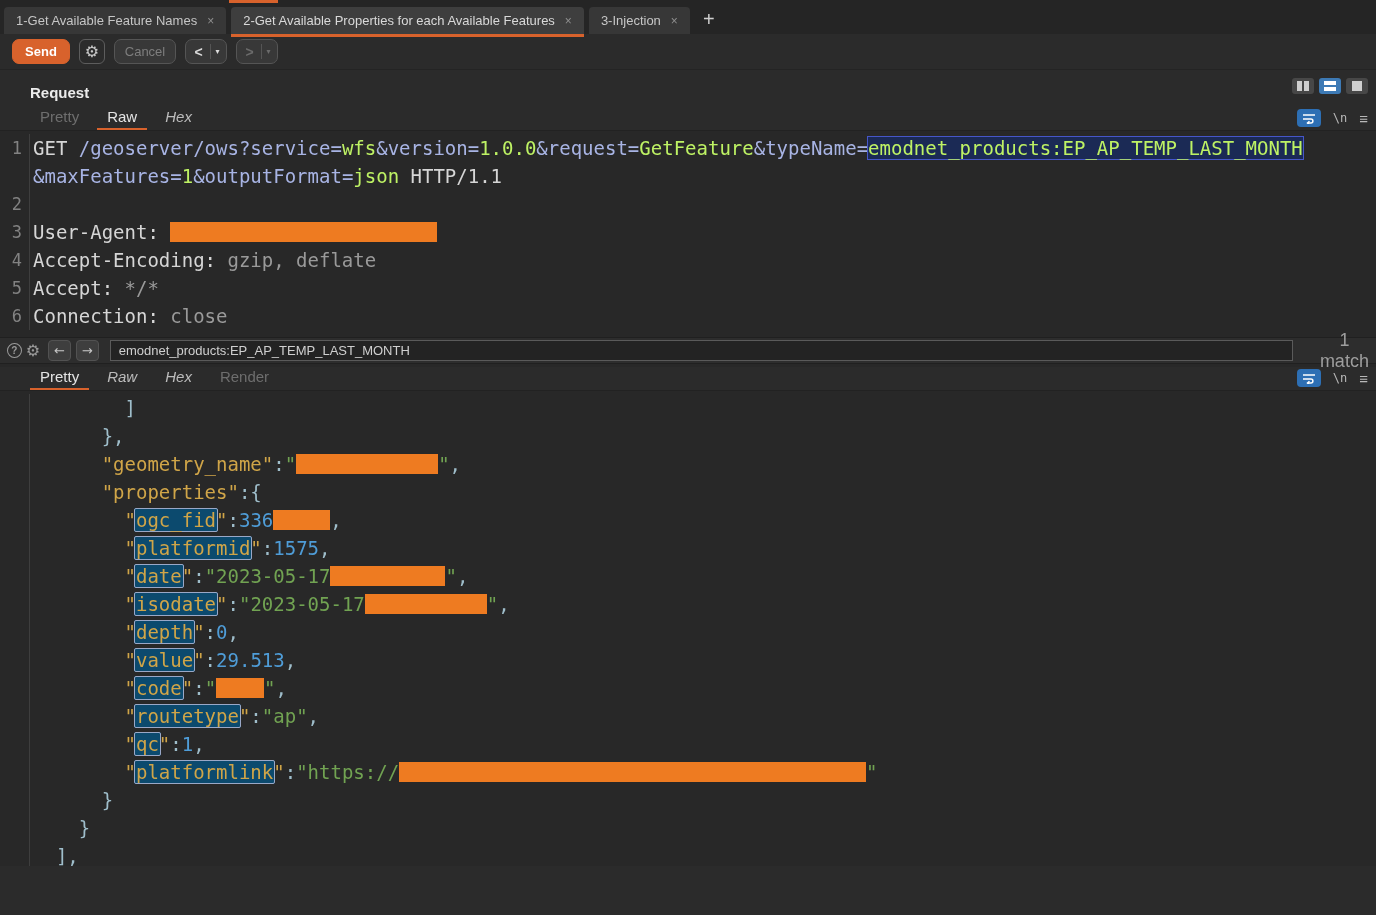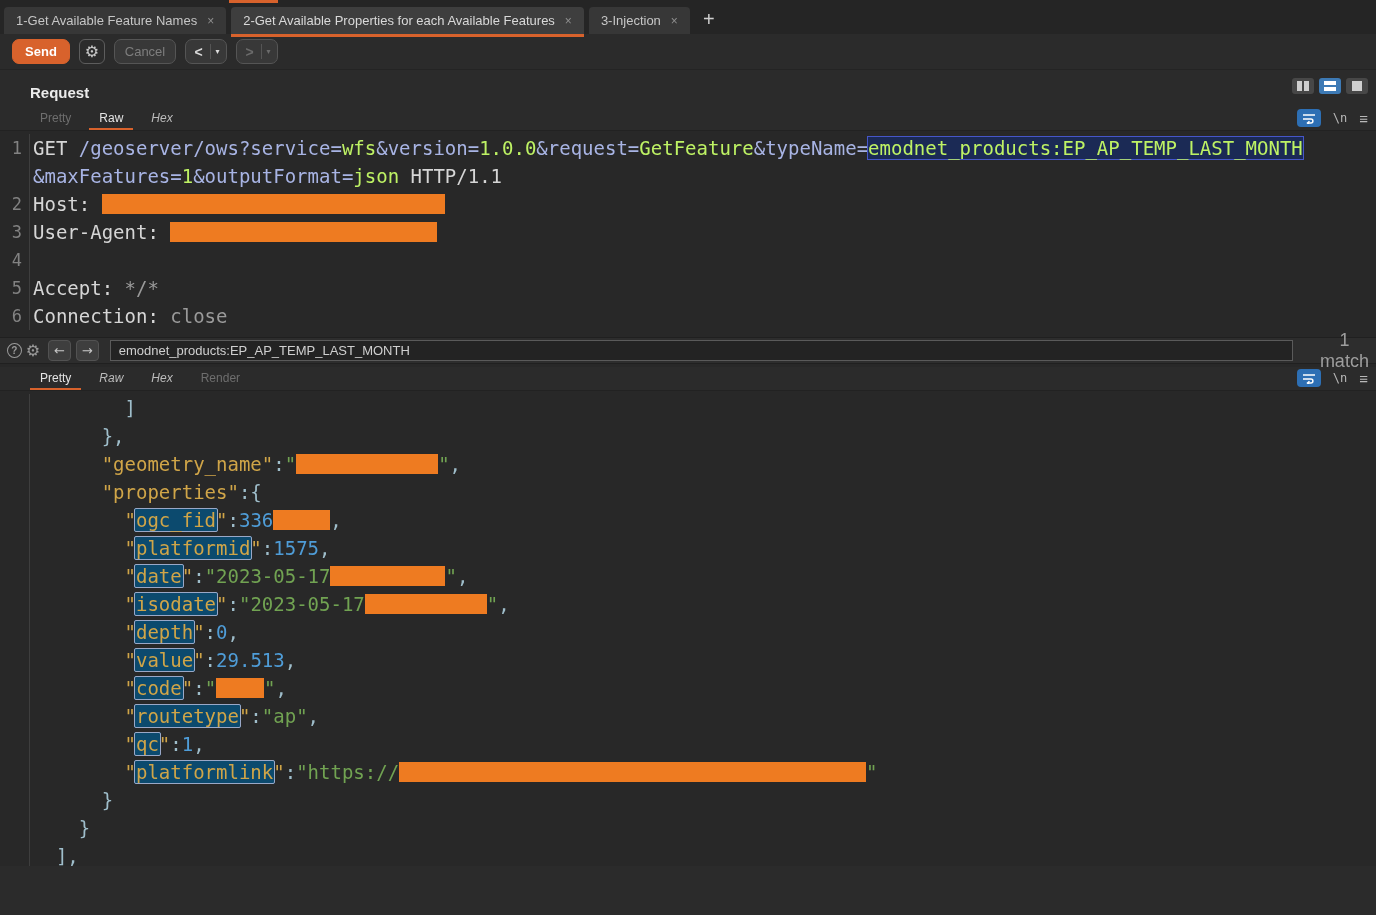--- a/index.html
+++ b/index.html
@@ -27,21 +27,21 @@
   .cancel { width:62px; background:#383838; border:1px solid #555; color:#7e7e7e; }
   .split { width:42px; background:#383838; border:1px solid #555; display:inline-flex; align-items:center; justify-content:center; gap:0; padding:0; }
   .split .ch { font-size:14px; font-weight:bold; width:22px; text-align:center; }
   .split .dv { width:1px; height:15px; background:#555; }
   .split .caret { font-size:8px; width:14px; color:inherit; }
   .split.on { color:#dcdcdc; } .split.off { color:#6b6b6b; }
   
   .panel-head { position:relative; background:#2b2b2b;padding-left:20px; }
   .panel-title { font-size:15px; font-weight:bold; color:#ececec; padding:14px 0 6px 10px; }
   .subtabs { display:flex; align-items:flex-end; height:23px; padding-left:6px; position:relative; }
-  .subtab { padding:0 14px 5px 14px; font-size:12px; position:relative; cursor:default; }
+  .subtab { padding:0 14px 5px 14px; font-size:15px; position:relative; cursor:default; }
   .subtab.active { color:#e4e4e4; }
   .subtab.active::after { content:""; position:absolute; left:4px; right:4px; bottom:0; height:2px; background:#d8622c; }
   .subtab.normal { color:#bcbcbc;font-style:italic; }
   .subtab.dim { color:#6e6e6e; }
   
   .layout-btns { position:absolute; top:8px; right:8px; display:flex; gap:5px; }
   .lb { width:22px; height:16px; border:none; border-radius:3px; background:#474747; display:flex; align-items:center; justify-content:center; padding:0; cursor:default; }
   .lb.sel { background:#3d7ab5; }
   
   .icon-cluster { position:absolute; right:8px; bottom:3px; display:flex; align-items:center; gap:12px; }
@@ -152,28 +152,28 @@
     <div class="code-line">
       <span class="gutter">1</span>
       <span class="code-content"><span class="tk-w">GET </span><span class="tk-lav">/geoserver/ows?service=</span><span class="tk-grn">wfs</span><span class="tk-lav">&amp;version=</span><span class="tk-grn">1.0.0</span><span class="tk-lav">&amp;request=</span><span class="tk-grn">GetFeature</span><span class="tk-lav">&amp;typeName=</span><span class="tk-grn hl-search">emodnet_products:EP_AP_TEMP_LAST_MONTH</span></span>
     </div>
     <div class="code-line">
       <span class="gutter"></span>
       <span class="code-content"><span class="tk-lav">&amp;maxFeatures=</span><span class="tk-grn">1</span><span class="tk-lav">&amp;outputFormat=</span><span class="tk-grn">json</span><span class="tk-w"> HTTP/1.1</span></span>
     </div>
     <div class="code-line">
       <span class="gutter">2</span>
-      <span class="code-content"><span class="tk-w">Host: </span><span class="redact" style="width: 343px;"></span></span>
     </div>
     <div class="code-line">
       <span class="gutter">3</span>
       <span class="code-content"><span class="tk-w">User-Agent: </span><span class="redact" style="width: 267px;"></span></span>
     </div>
     <div class="code-line">
       <span class="gutter">4</span>
+      <span class="code-content"><span class="tk-w">Accept-Encoding:</span><span class="tk-g"> gzip, deflate</span></span>
     </div>
     <div class="code-line">
       <span class="gutter">5</span>
       <span class="code-content"><span class="tk-w">Accept:</span><span class="tk-g"> */*</span></span>
     </div>
     <div class="code-line">
       <span class="gutter">6</span>
       <span class="code-content"><span class="tk-w">Connection:</span><span class="tk-g"> close</span></span>
     </div>
   </div>

